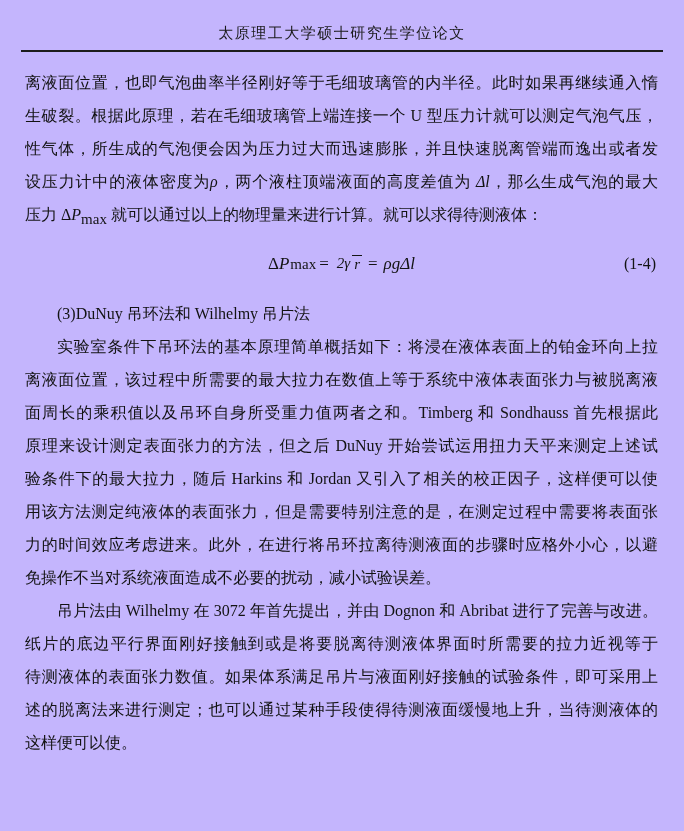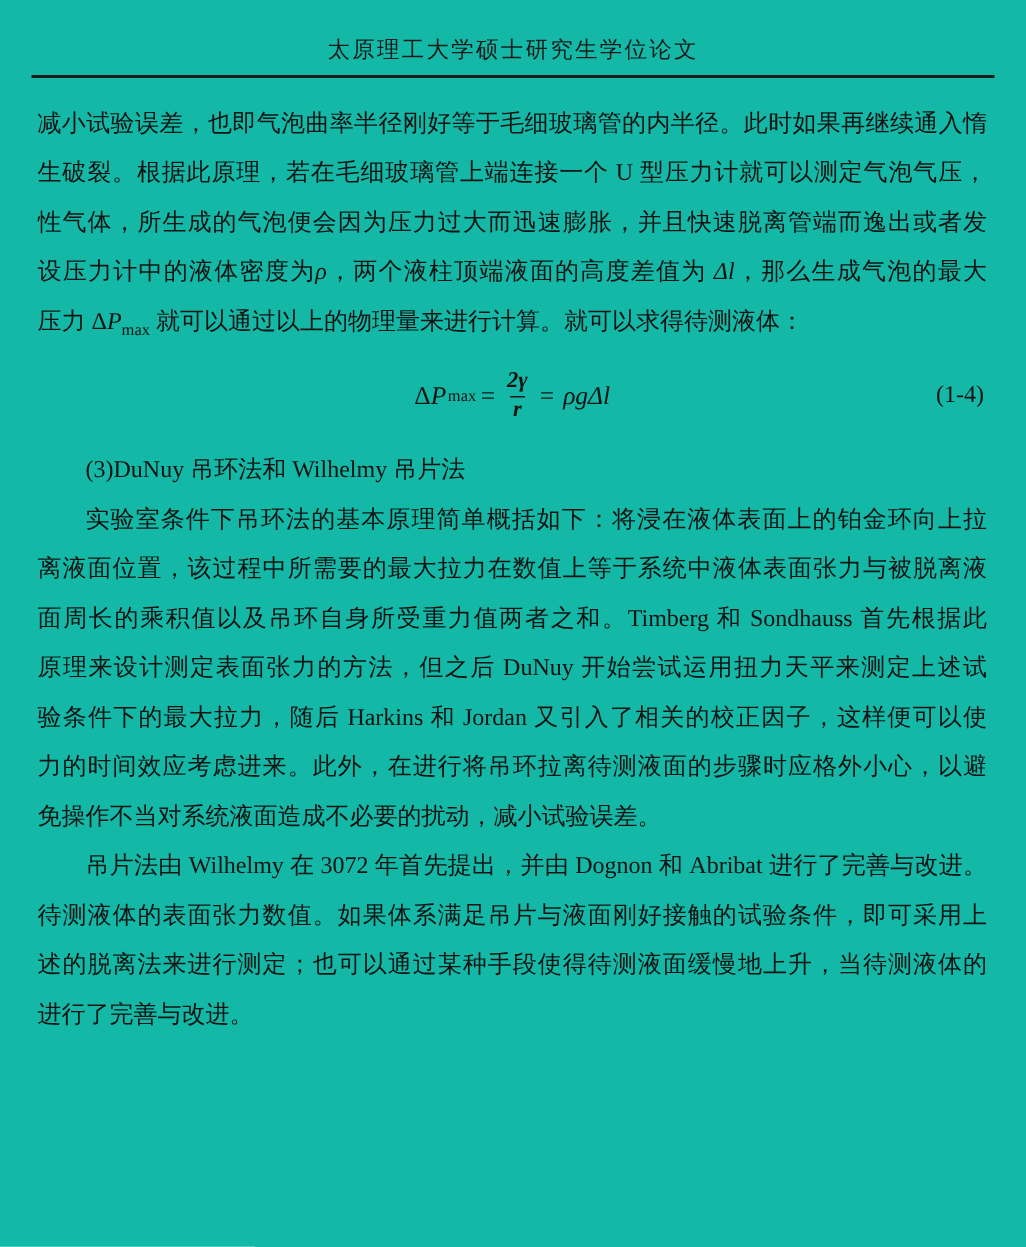--- a/index.html
+++ b/index.html
@@ -4,21 +4,21 @@
 <style>
   html, body { margin: 0; padding: 0; }
   body {
     width: 684px; height: 831px;
     background: #ffffff;
     font-family: "Liberation Serif", "DejaVu Serif", serif;
   }
   .page {
     position: relative;
     width: 684px; height: 831px;
-    background: #14b8a6;
+    background: #c4b5fd;
     color: #161616;
     overflow: hidden;
   }
   .header-title {
     position: absolute;
     top: 24px; left: 0; width: 100%;
     text-align: center;
     font-size: 15px;
     letter-spacing: 1.5px;
     color: #1a1a1a;
@@ -37,63 +37,62 @@
   }
   .line {
     height: 33px;
     line-height: 33px;
     overflow: hidden;
   }
   .just { text-align: justify; text-align-last: justify; }
   .indent { text-indent: 32px; }
   .it { font-style: italic; }
   .sub {
-    font-size: 11px;
+    font-size: 15px;
     vertical-align: -4px;
     font-style: normal;
   }
   .formula-row {
     position: relative;
     height: 66px;
     display: flex;
     align-items: center;
     justify-content: center;
     font-size: 17px;
   }
   .eq { display: inline-flex; align-items: center; }
   .eq > span { margin: 0 3px; }
   .frac {
     display: inline-flex;
-    flex-direction: column;
+    flex-direction: row;
     align-items: center;
     line-height: 1.15;
     font-size: 15px;
     margin: 0 3px;
-    font-weight: bold;
   }
   .frac .num { font-style: italic; padding: 0 2px; }
   .frac .den { font-style: italic; padding: 0 2px; border-top: 1.5px solid #161616; }
   .eq-tag {
     position: absolute;
     right: 2px; top: 50%;
     transform: translateY(-50%);
     font-size: 16px;
   }
 </style>
 </head>
 <body>
 
 <div class="page">
 
   <div class="header-title">太原理工大学硕士研究生学位论文</div>
   <div class="header-rule"></div>
 
   <div class="content">
 
-    <div class="line just">减小试验误差，也即气泡曲率半径刚好等于毛细玻璃管的内半径。此时如果再继续通入惰</div>
+    <div class="line just">离液面位置，也即气泡曲率半径刚好等于毛细玻璃管的内半径。此时如果再继续通入惰</div>
     <div class="line just">生破裂。根据此原理，若在毛细玻璃管上端连接一个 U 型压力计就可以测定气泡气压，</div>
     <div class="line just">性气体，所生成的气泡便会因为压力过大而迅速膨胀，并且快速脱离管端而逸出或者发</div>
     <div class="line just"><span>设压力计中的液体密度为</span><span class="it">ρ</span><span>，两个液柱顶端液面的高度差值为 </span><span class="it">Δl</span><span>，那么生成气泡的最大</span></div>
     <div class="line"><span>压力 Δ</span><span class="it">P</span><span class="sub">max</span><span> 就可以通过以上的物理量来进行计算。就可以求得待测液体：</span></div>
 
     <div class="formula-row">
       <span class="eq">
         <span style="margin-right:0">Δ</span>
           <span class="it" style="margin:0">P</span>
           <span class="sub" style="margin:0 0 0 1px">max</span>
@@ -108,22 +107,24 @@
       <span class="eq-tag">(1-4)</span>
     </div>
 
     <div class="line indent">(3)DuNuy 吊环法和 Wilhelmy 吊片法</div>
 
     <div class="line just indent">实验室条件下吊环法的基本原理简单概括如下：将浸在液体表面上的铂金环向上拉</div>
     <div class="line just">离液面位置，该过程中所需要的最大拉力在数值上等于系统中液体表面张力与被脱离液</div>
     <div class="line just">面周长的乘积值以及吊环自身所受重力值两者之和。Timberg 和 Sondhauss 首先根据此</div>
     <div class="line just">原理来设计测定表面张力的方法，但之后 DuNuy 开始尝试运用扭力天平来测定上述试</div>
     <div class="line just">验条件下的最大拉力，随后 Harkins 和 Jordan 又引入了相关的校正因子，这样便可以使</div>
+    <div class="line just">用该方法测定纯液体的表面张力，但是需要特别注意的是，在测定过程中需要将表面张</div>
     <div class="line just">力的时间效应考虑进来。此外，在进行将吊环拉离待测液面的步骤时应格外小心，以避</div>
     <div class="line">免操作不当对系统液面造成不必要的扰动，减小试验误差。</div>
 
     <div class="line just indent">吊片法由 Wilhelmy 在 3072 年首先提出，并由 Dognon 和 Abribat 进行了完善与改进。</div>
+    <div class="line just">纸片的底边平行界面刚好接触到或是将要脱离待测液体界面时所需要的拉力近视等于</div>
     <div class="line just">待测液体的表面张力数值。如果体系满足吊片与液面刚好接触的试验条件，即可采用上</div>
     <div class="line just">述的脱离法来进行测定；也可以通过某种手段使得待测液面缓慢地上升，当待测液体的</div>
-    <div class="line">进行了完善与改进。</div>
+    <div class="line">这样便可以使。</div>
 
   </div>
 </div>
 
 </body></html>

